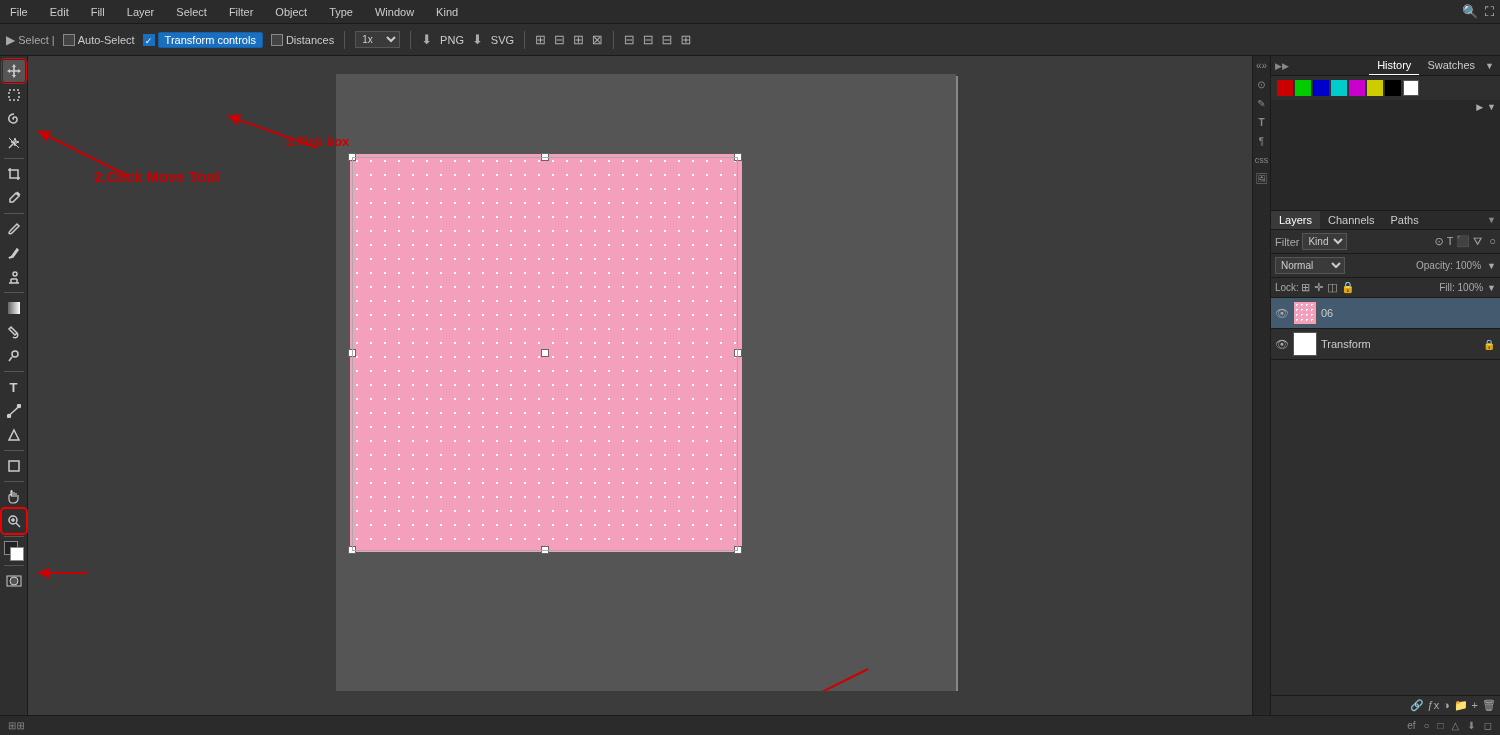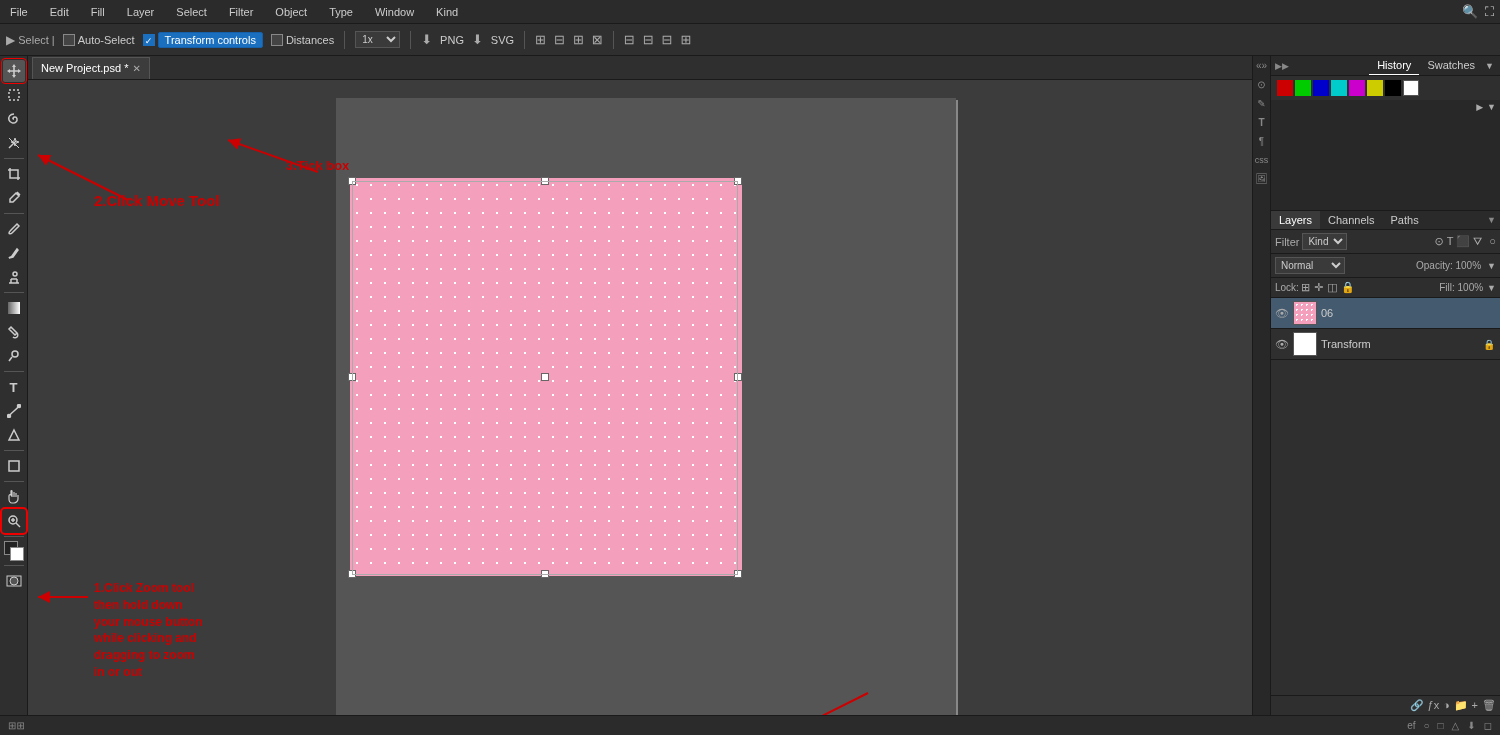--- a/index.html
+++ b/index.html
@@ -282,26 +282,20 @@
     <div class="tool-btn">
       <svg width="16" height="12" viewBox="0 0 16 12" fill="none" stroke="#ccc" stroke-width="1">
           <rect x="1" y="1" width="14" height="10"></rect>
           <circle cx="8" cy="6" r="4" fill="#555" stroke="#ccc"></circle>
         </svg>
     </div>
   </div>
 
   <div class="canvas-area">
 
-    <div class="tabs-bar">
-      <div class="tab active">
-        <span>New Project.psd *</span>
-        <span class="tab-close">✕</span>
-      </div>
-    </div>
 
     <div class="canvas-content">
 
       <div style="position:absolute; top:0; left:0; width:100%; height:100%; background:#3c3c3c;">
 
         <div style="position:absolute; left:310px; top:20px; width:620px; height:710px; background:#888;"></div>
         <div style="position:absolute; left:308px; top:18px; width:620px; height:710px; background:#555;">
 
           <div style="position:absolute; left:14px; top:80px; width:392px; height:398px;">
             <div class="pink-dots"></div>
@@ -337,21 +331,20 @@
           <line x1="290" y1="92" x2="200" y2="60" stroke="#cc0000" stroke-width="2" marker-end="url(#arr)"></line>
 
           <line x1="840" y1="613" x2="706" y2="680" stroke="#cc0000" stroke-width="2" marker-end="url(#arr)"></line>
           <defs>
             <marker id="arr" markerWidth="8" markerHeight="8" refX="6" refY="3" orient="auto">
               <path d="M0,0 L6,3 L0,6 Z" fill="#cc0000"></path>
             </marker>
           </defs>
         </svg>
 
-        <div style="position:absolute; left:66px; top:500px; color:#cc0000; font-size:12px; font-weight:bold; line-height:1.4; pointer-events:none;">1.Click Zoom tool<br>then hold down<br>your mouse button<br>while clicking and<br>dragging to zoom<br>in or out</div>
 
         <div style="position:absolute; left:66px; top:112px; color:#cc0000; font-size:15px; font-weight:bold; pointer-events:none;">2.Click Move Tool</div>
 
         <div style="position:absolute; left:258px; top:78px; color:#cc0000; font-size:13px; font-weight:bold; pointer-events:none;">3.Tick box</div>
 
 
       </div>
     </div>
   </div>
 

